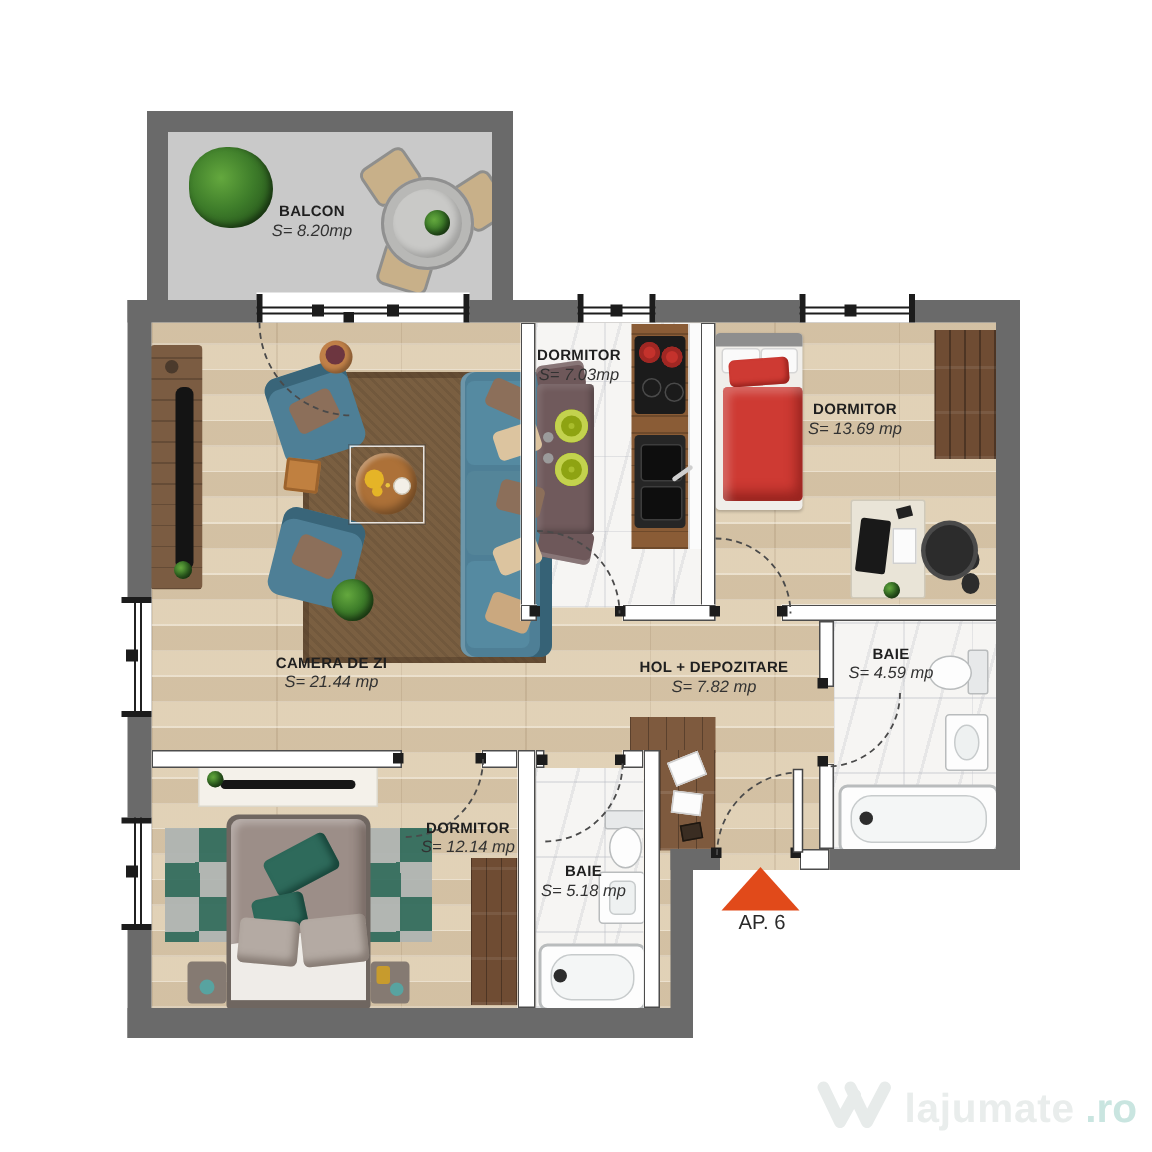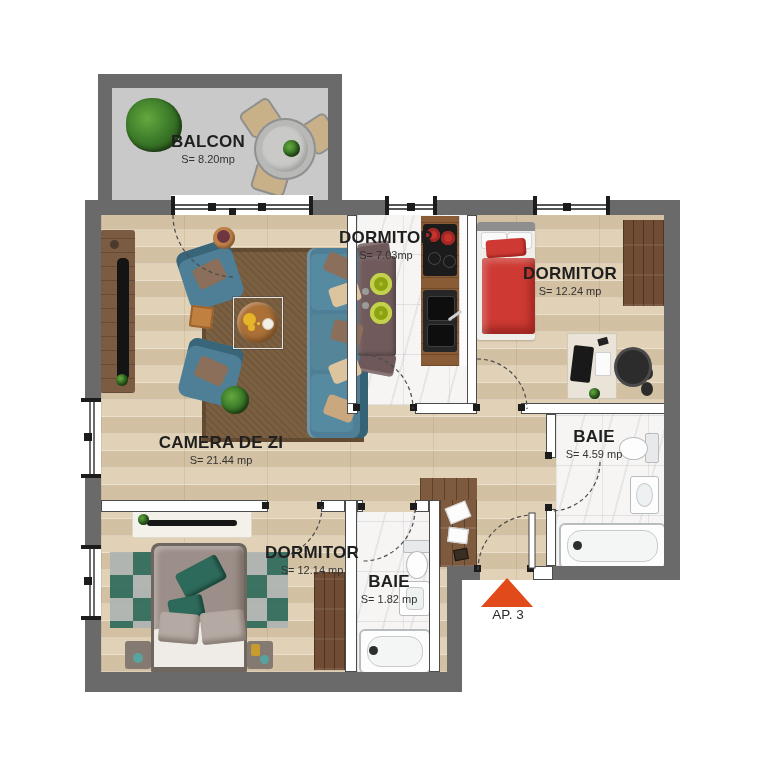--- a/index.html
+++ b/index.html
@@ -23,22 +23,22 @@
     background-image:
       repeating-linear-gradient(90deg, rgba(0,0,0,.28) 0 1px, transparent 1px 12px),
       repeating-linear-gradient(0deg, rgba(255,255,255,.10) 0 2px, transparent 2px 38px);}
   .darkwood{position:absolute;z-index:10;background-color:#6f4c33;
     background-image:
       repeating-linear-gradient(90deg, rgba(0,0,0,.30) 0 1px, transparent 1px 10px),
       repeating-linear-gradient(0deg, rgba(255,255,255,.08) 0 2px, transparent 2px 30px);}
   .furn{position:absolute;z-index:10;}
   .label{position:absolute;z-index:50;transform:translate(-50%,-50%);text-align:center;
          color:var(--label,#1f1f1f);white-space:nowrap;}
-  .label .nm{display:block;font-weight:bold;font-size:17px;letter-spacing:.2px;}
-  .label .ar{display:block;font-size:11px;color:#323232;margin-top:1px;}
+  .label .nm{display:block;font-weight:bold;font-size:10px;letter-spacing:.2px;}
+  .label .ar{display:block;font-size:11px;color:#323232;margin-top:1px;font-style:italic;}
   .tub{position:absolute;z-index:10;background:#fdfdfd;border:2px solid #b9bcbd;border-radius:6px;}
   .tub .inner{position:absolute;left:6px;top:5px;right:6px;bottom:5px;background:#f4f6f6;
               border:1.5px solid #c7cbcc;border-radius:14px;}
   .tub .drain{position:absolute;width:9px;height:9px;border-radius:50%;background:#2d2d2d;}
   .pillow{position:absolute;border-radius:4px;z-index:12;}
   .checker{position:absolute;z-index:9;opacity:.92;
      background:repeating-conic-gradient(var(--pillow_green,#2e6a5b) 0% 25%, #aeb4b2 25% 50%) 0 0/46px 46px;}
   #watermark{position:absolute;right:10px;bottom:8px;z-index:60;display:flex;align-items:center;gap:7px;}
   #watermark .wmtext{font-weight:bold;font-size:27px;letter-spacing:.5px;color:var(--watermark_text,#e9edec);}
   #watermark .wmro{font-weight:bold;font-size:27px;color:var(--watermark_ro,#c9e5e0);}
@@ -314,36 +314,50 @@
   <div class="label" style="left:208px;top:148px;">
     <span class="nm">BALCON</span>
     <span class="ar">S= 8.20mp</span>
   </div>
   <div class="label" style="left:386px;top:244px;">
     <span class="nm">DORMITOR</span>
     <span class="ar">S= 7.03mp</span>
   </div>
   <div class="label" style="left:570px;top:280px;">
     <span class="nm">DORMITOR</span>
-    <span class="ar">S= 12.24 mp</span>
+    <span class="ar">S= 13.69 mp</span>
   </div>
   <div class="label" style="left:221px;top:449px;">
     <span class="nm">CAMERA DE ZI</span>
     <span class="ar">S= 21.44 mp</span>
   </div>
+  <div class="label" style="left:476px;top:452px;">
+    <span class="nm">HOL + DEPOZITARE</span>
+    <span class="ar">S= 7.82 mp</span>
+  </div>
   <div class="label" style="left:594px;top:443px;">
     <span class="nm">BAIE</span>
     <span class="ar">S= 4.59 mp</span>
   </div>
   <div class="label" style="left:312px;top:559px;">
     <span class="nm">DORMITOR</span>
     <span class="ar">S= 12.14 mp</span>
   </div>
   <div class="label" style="left:389px;top:588px;">
     <span class="nm">BAIE</span>
-    <span class="ar">S= 1.82 mp</span>
+    <span class="ar">S= 5.18 mp</span>
   </div>
 
   <div class="tri" style="left:481px;top:578px;"></div>
-  <div class="aplabel" style="left:508px;top:607px;">AP. 3</div>
-
+  <div class="aplabel" style="left:508px;top:607px;">AP. 6</div>
+
+  <div id="watermark">
+    <svg width="52" height="42" viewBox="0 0 52 42">
+      <g fill="none" stroke="#e7ebea" stroke-width="8" stroke-linecap="round" stroke-linejoin="round">
+        <path d="M5,7 L16,30 L26,12"></path>
+        <path d="M23,7 L34,30 L46,7"></path>
+      </g>
+    </svg>
+    <span class="wmtext">lajumate</span>
+      <span class="wmro">.ro</span>
+  </div>
 
 </div>
 
 </body></html>

